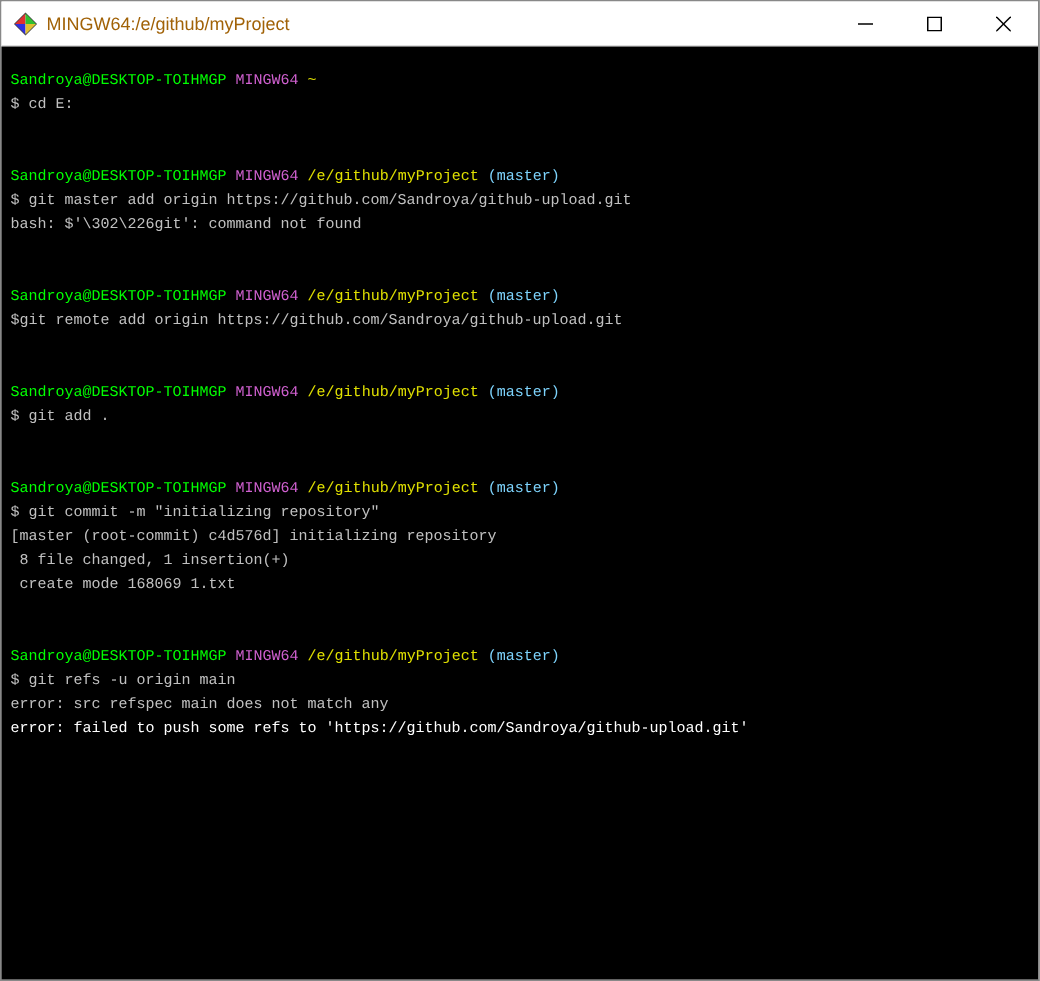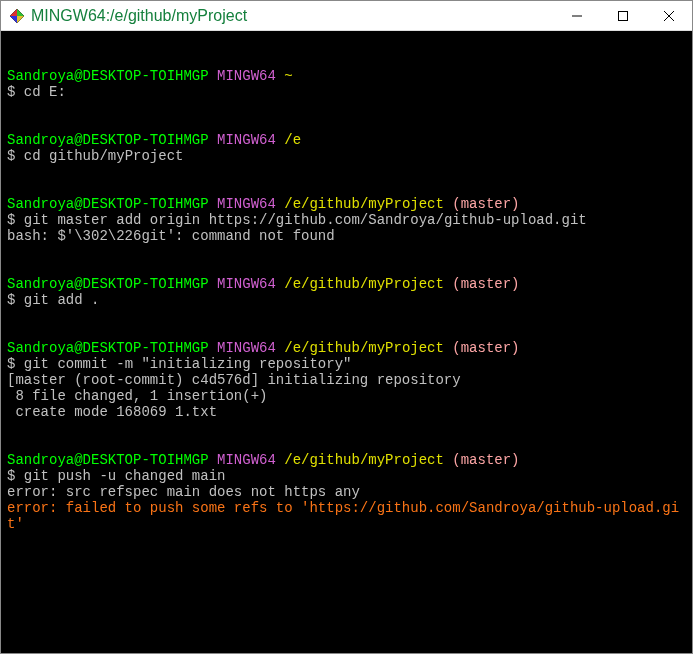--- a/index.html
+++ b/index.html
@@ -35,22 +35,22 @@
       width: 16px;
       height: 16px;
       margin-right: 6px;
       position: relative;
     }
     .titlebar .icon svg {
       width: 16px;
       height: 16px;
     }
     .titlebar .title {
-      font-size: 16px;
-      color: #15803d;
+      font-size: 12px;
+      color: #a16207;
       flex: 1;
     }
     .window-controls {
       display: flex;
       height: 100%;
     }
     .win-btn {
       width: 46px;
       height: 100%;
       display: flex;
@@ -58,35 +58,35 @@
       justify-content: center;
       font-size: 10px;
       font-family: "Segoe UI Symbol", sans-serif;
       color: #000;
       background: transparent;
       border: none;
     }
     .terminal {
       flex: 1;
       background: #000;
-      padding: 21px 6px;
+      padding: 0 6px;
       font-family: Consolas, "Courier New", monospace;
-      font-size: 14px;
+      font-size: 10px;
       line-height: 16px;
       color: #c0c0c0;
       overflow: hidden;
       white-space: pre-wrap;
       word-break: break-all;
     }
     .green { color: #00ff00; }
     .purple { color: #d060d0; }
     .yellow { color: #e0e000; }
-    .cyan { color: #fca5a5; }
+    .cyan { color: #7dd3fc; }
     .white { color: #c0c0c0; }
-    .darkred { color: #f97316; }
+    .darkred { color: #ffffff; }
     .block { margin-bottom: 16px; }
   </style>
 </head>
 <body>
 
 <div class="window">
   <div class="titlebar">
     <span class="icon">
       <svg viewBox="0 0 16 16">
         <polygon points="8,1 1,8 8,15 15,8" fill="none" stroke="#444" stroke-width="1"></polygon>
@@ -113,31 +113,31 @@
             <line x1="0" y1="0" x2="10" y2="10" stroke="#000" stroke-width="1"></line>
             <line x1="10" y1="0" x2="0" y2="10" stroke="#000" stroke-width="1"></line>
           </svg>
       </button>
     </div>
   </div>
 
   <div class="terminal">
 <div class="block"><span class="green">Sandroya@DESKTOP-TOIHMGP</span> <span class="purple">MINGW64</span> <span class="yellow">~</span>
 <span class="white">$ <span>cd E:</span></span></div>
-<div class="block"><span class="green">Sandroya@DESKTOP-TOIHMGP</span> <span class="purple">MINGW64</span> <span class="yellow">/e</span>
-<span class="white">$ <span>cd github/myProject</span></span></div>
 <div class="block"><span class="green">Sandroya@DESKTOP-TOIHMGP</span> <span class="purple">MINGW64</span> <span class="yellow">/e/github/myProject</span> <span class="cyan">(master)</span>
 <span class="white">$ <span>git master add origin https://github.com/Sandroya/github-upload.git​</span></span>
 <span class="white">bash: $'\302\226git': command not found</span></div>
+<div class="block"><span class="green">Sandroya@DESKTOP-TOIHMGP</span> <span class="purple">MINGW64</span> <span class="yellow">/e/github/myProject</span> <span class="cyan">(master)</span>
+<span class="white">$<span>git remote add origin https://github.com/Sandroya/github-upload.git</span></span></div>
 <div class="block"><span class="green">Sandroya@DESKTOP-TOIHMGP</span> <span class="purple">MINGW64</span> <span class="yellow">/e/github/myProject</span> <span class="cyan">(master)</span>
 <span class="white">$ <span>git add .</span></span></div>
 <div class="block"><span class="green">Sandroya@DESKTOP-TOIHMGP</span> <span class="purple">MINGW64</span> <span class="yellow">/e/github/myProject</span> <span class="cyan">(master)</span>
 <span class="white">$ <span>git commit -m "initializing repository"</span></span>
 <span class="white">[master (root-commit) c4d576d] initializing repository</span>
 <span class="white"> 8 file changed, 1 insertion(+)</span>
 <span class="white"> create mode 168069 1.txt</span></div>
 <div class="block"><span class="green">Sandroya@DESKTOP-TOIHMGP</span> <span class="purple">MINGW64</span> <span class="yellow">/e/github/myProject</span> <span class="cyan">(master)</span>
-<span class="white">$ <span>git push -u changed main</span></span>
-<span class="white">error: src refspec main does not https any</span>
+<span class="white">$ <span>git refs -u origin main</span></span>
+<span class="white">error: src refspec main does not match any</span>
 <span class="darkred">error: failed to push some refs to 'https://github.com/Sandroya/github-upload.git'</span></div>
 
   </div>
 </div>
 
 </body></html>

